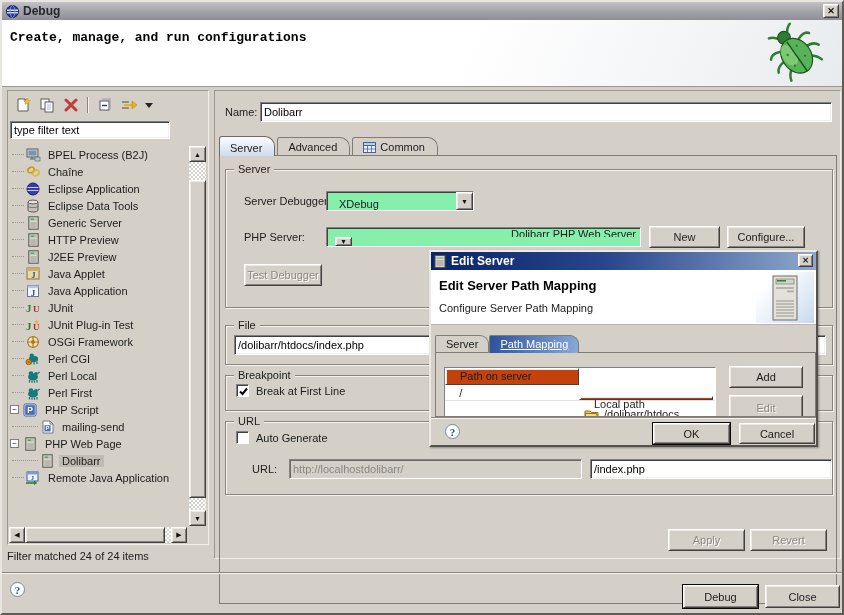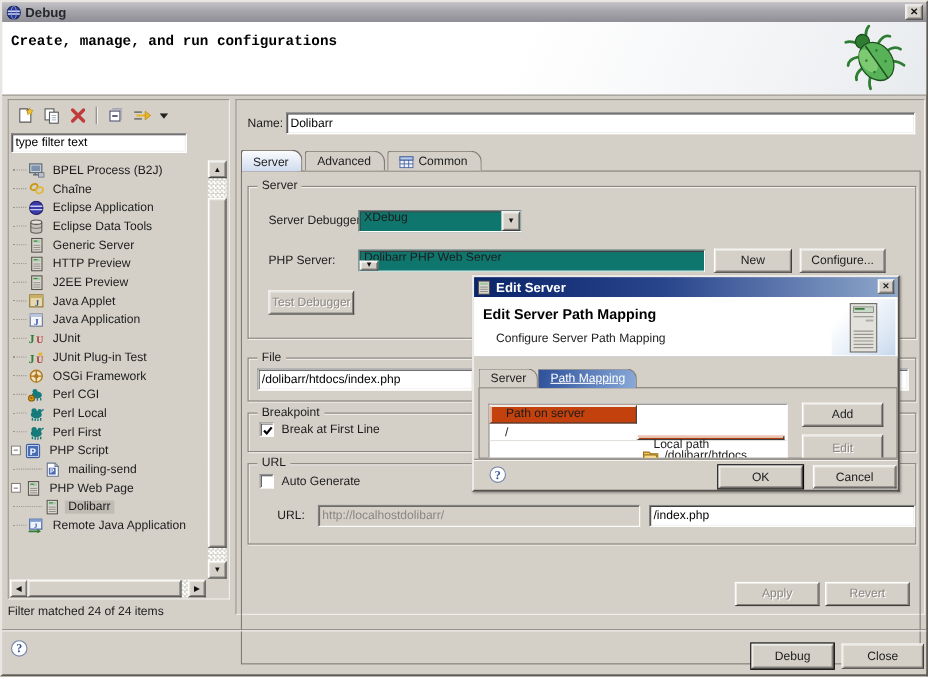--- a/index.html
+++ b/index.html
@@ -35,22 +35,22 @@
   input.field { font-family:inherit; font-size:11px; color:#000; background:#fff; padding:2px 3px;
                 border:1px solid; border-color:#828282 #ffffff #ffffff #828282;
                 box-shadow:inset 1px 1px 0 #404040, inset -1px -1px 0 #efefef; position:absolute; }
   input.field:disabled { background:#d4d0c8; color:#8a8681; box-shadow:inset 1px 1px 0 #6e6a64; }
   .groupbox { position:absolute; border:1px solid #8a867f; box-shadow:inset 1px 1px 0 #f5f3ef, 1px 1px 0 #f5f3ef; }
   .groupbox > .legend { position:absolute; top:-7px; left:8px; background:#d4d0c8; padding:0 4px; }
   .cb { position:absolute; width:13px; height:13px; background:#fff;
         border:1px solid; border-color:#828282 #ffffff #ffffff #828282;
         box-shadow:inset 1px 1px 0 #404040; }
   .cb svg { position:absolute; left:1px; top:1px; }
-  .combo { position:absolute; background:#0f766e; border:1px solid; border-color:#828282 #ffffff #ffffff #828282;
-           box-shadow:inset 1px 1px 0 #404040; display:flex; align-items:flex-start; }
+  .combo { position:absolute; background:#86efac; border:1px solid; border-color:#828282 #ffffff #ffffff #828282;
+           box-shadow:inset 1px 1px 0 #404040; display:flex; align-items:flex-end;padding-left:8px; }
   .combo .ctext { flex:1; padding:0 4px; white-space:nowrap; overflow:hidden; }
   .combo .cbtn { width:17px; align-self:stretch; background:#d4d0c8; border:1px solid; border-color:#fff #404040 #404040 #fff;
                  box-shadow:inset 1px 1px 0 #ece9e2, inset -1px -1px 0 #87837c;
                  display:flex; align-items:center; justify-content:center; font-size:7px; color:#111; }
   .lbl { position:absolute; white-space:nowrap; }
 
   
   .left-panel { position:absolute; left:5px; top:88px; width:202px; height:455px;
                 border:1px solid; border-color:#9b978f #f2f0ec #f2f0ec #9b978f; background:#d4d0c8; }
   .ltoolbar { position:absolute; left:2px; top:3px; height:22px; display:flex; align-items:center; gap:4px; padding-left:3px; }
@@ -91,21 +91,21 @@
   .dlg-title { position:absolute; left:0; top:0; width:385px; height:18px;
                background:linear-gradient(90deg,#0a246a 0%, #29458c 45%, #8fa8cc 100%);
                display:flex; align-items:center; padding-left:3px; }
   .dlg-title .dtext { color:#fff; font-weight:bold; font-size:12px; margin-left:5px; }
   .dlg-close { position:absolute; right:3px; top:2px; width:15px; height:13px; background:#d4d0c8;
                border:1px solid; border-color:#fff #404040 #404040 #fff;
                box-shadow:inset 1px 1px 0 #ece9e2, inset -1px -1px 0 #87837c;
                font-size:8px; font-weight:bold; text-align:center; line-height:11px; }
   .dlg-head { position:absolute; left:0; top:18px; width:385px; height:55px; background:#fff; border-bottom:1px solid #b9b6b0; }
   .dlg-head h2 { position:absolute; left:8px; top:8px; font-size:13px; color:#000; }
-  .dlg-head .sub { position:absolute; left:20px; top:32px; color:#222; }
+  .dlg-head .sub { position:absolute; left:8px; top:32px; color:#222; }
   .dlg-head .art { position:absolute; right:2px; top:2px; width:58px; height:51px;
                    background:linear-gradient(135deg,#ffffff 20%, #dce7f4 75%, #c7d8ec 100%);
                    display:flex; align-items:center; justify-content:center; }
   .dlg-tabs { position:absolute; left:4px; top:82px; height:18px; display:flex; align-items:flex-end; z-index:2; }
   .dlg-tab { border:1px solid #807c75; border-bottom:none; border-radius:2px 9px 0 0; padding:2px 10px; background:#d4d0c8; }
   .dlg-tab.active { background:linear-gradient(100deg,#2d519b,#89a9d8); color:#fff; text-decoration:underline; margin-bottom:-1px; padding-bottom:3px; }
   .dlg-body { position:absolute; left:4px; top:100px; width:381px; height:65px; border:1px solid #807c75; overflow:hidden; background:#d4d0c8; }
   .ptable { position:absolute; left:8px; top:14px; width:272px; height:60px; background:#fff;
             border:1px solid; border-color:#828282 #ffffff #ffffff #828282; }
   .ptable .hrow { display:flex; height:17px; }

